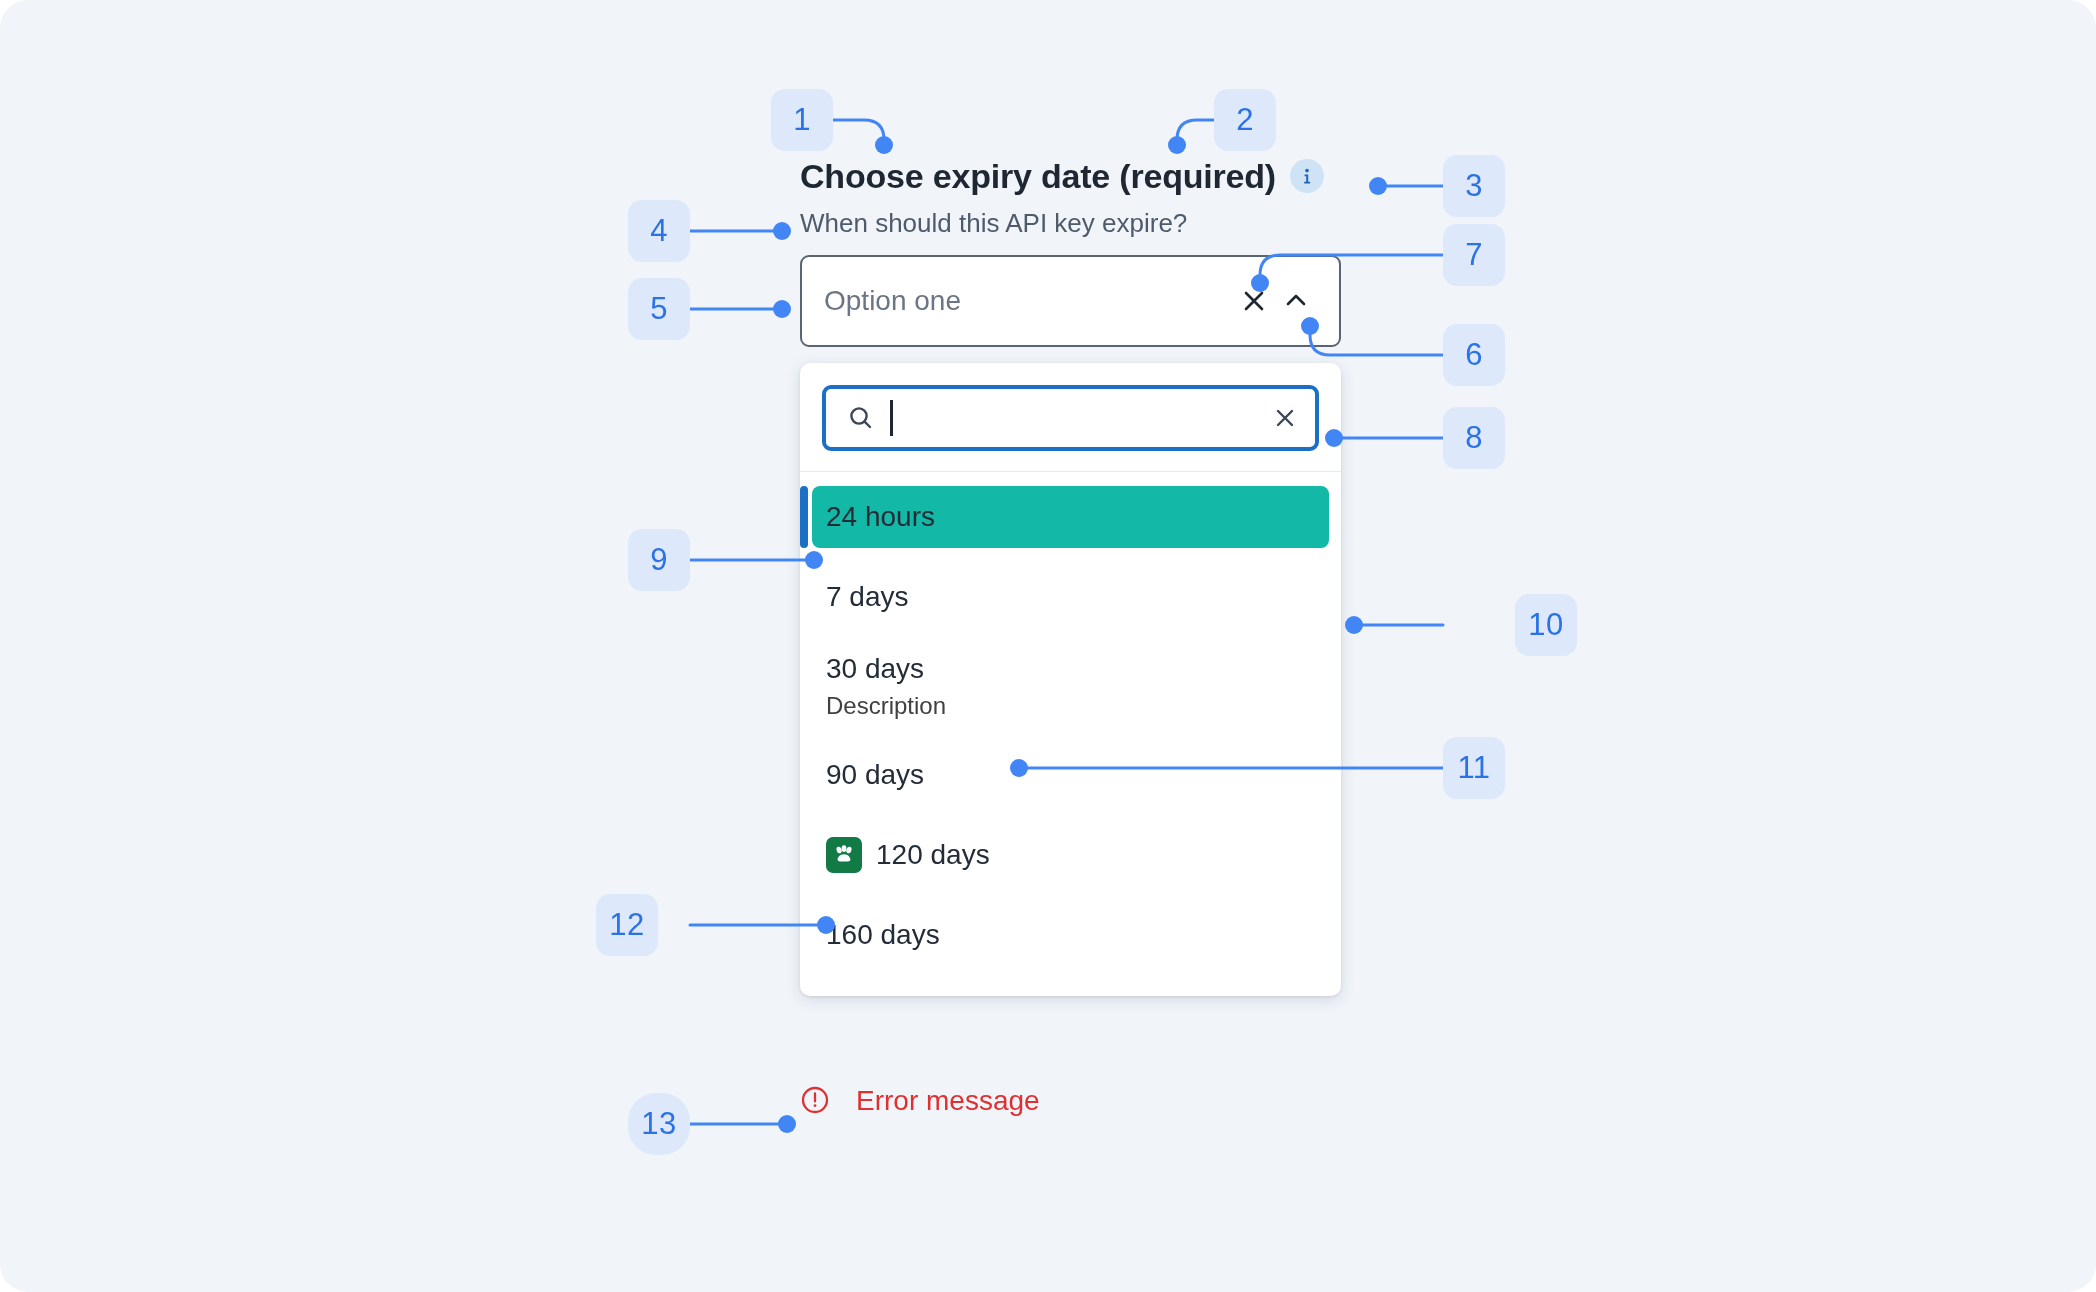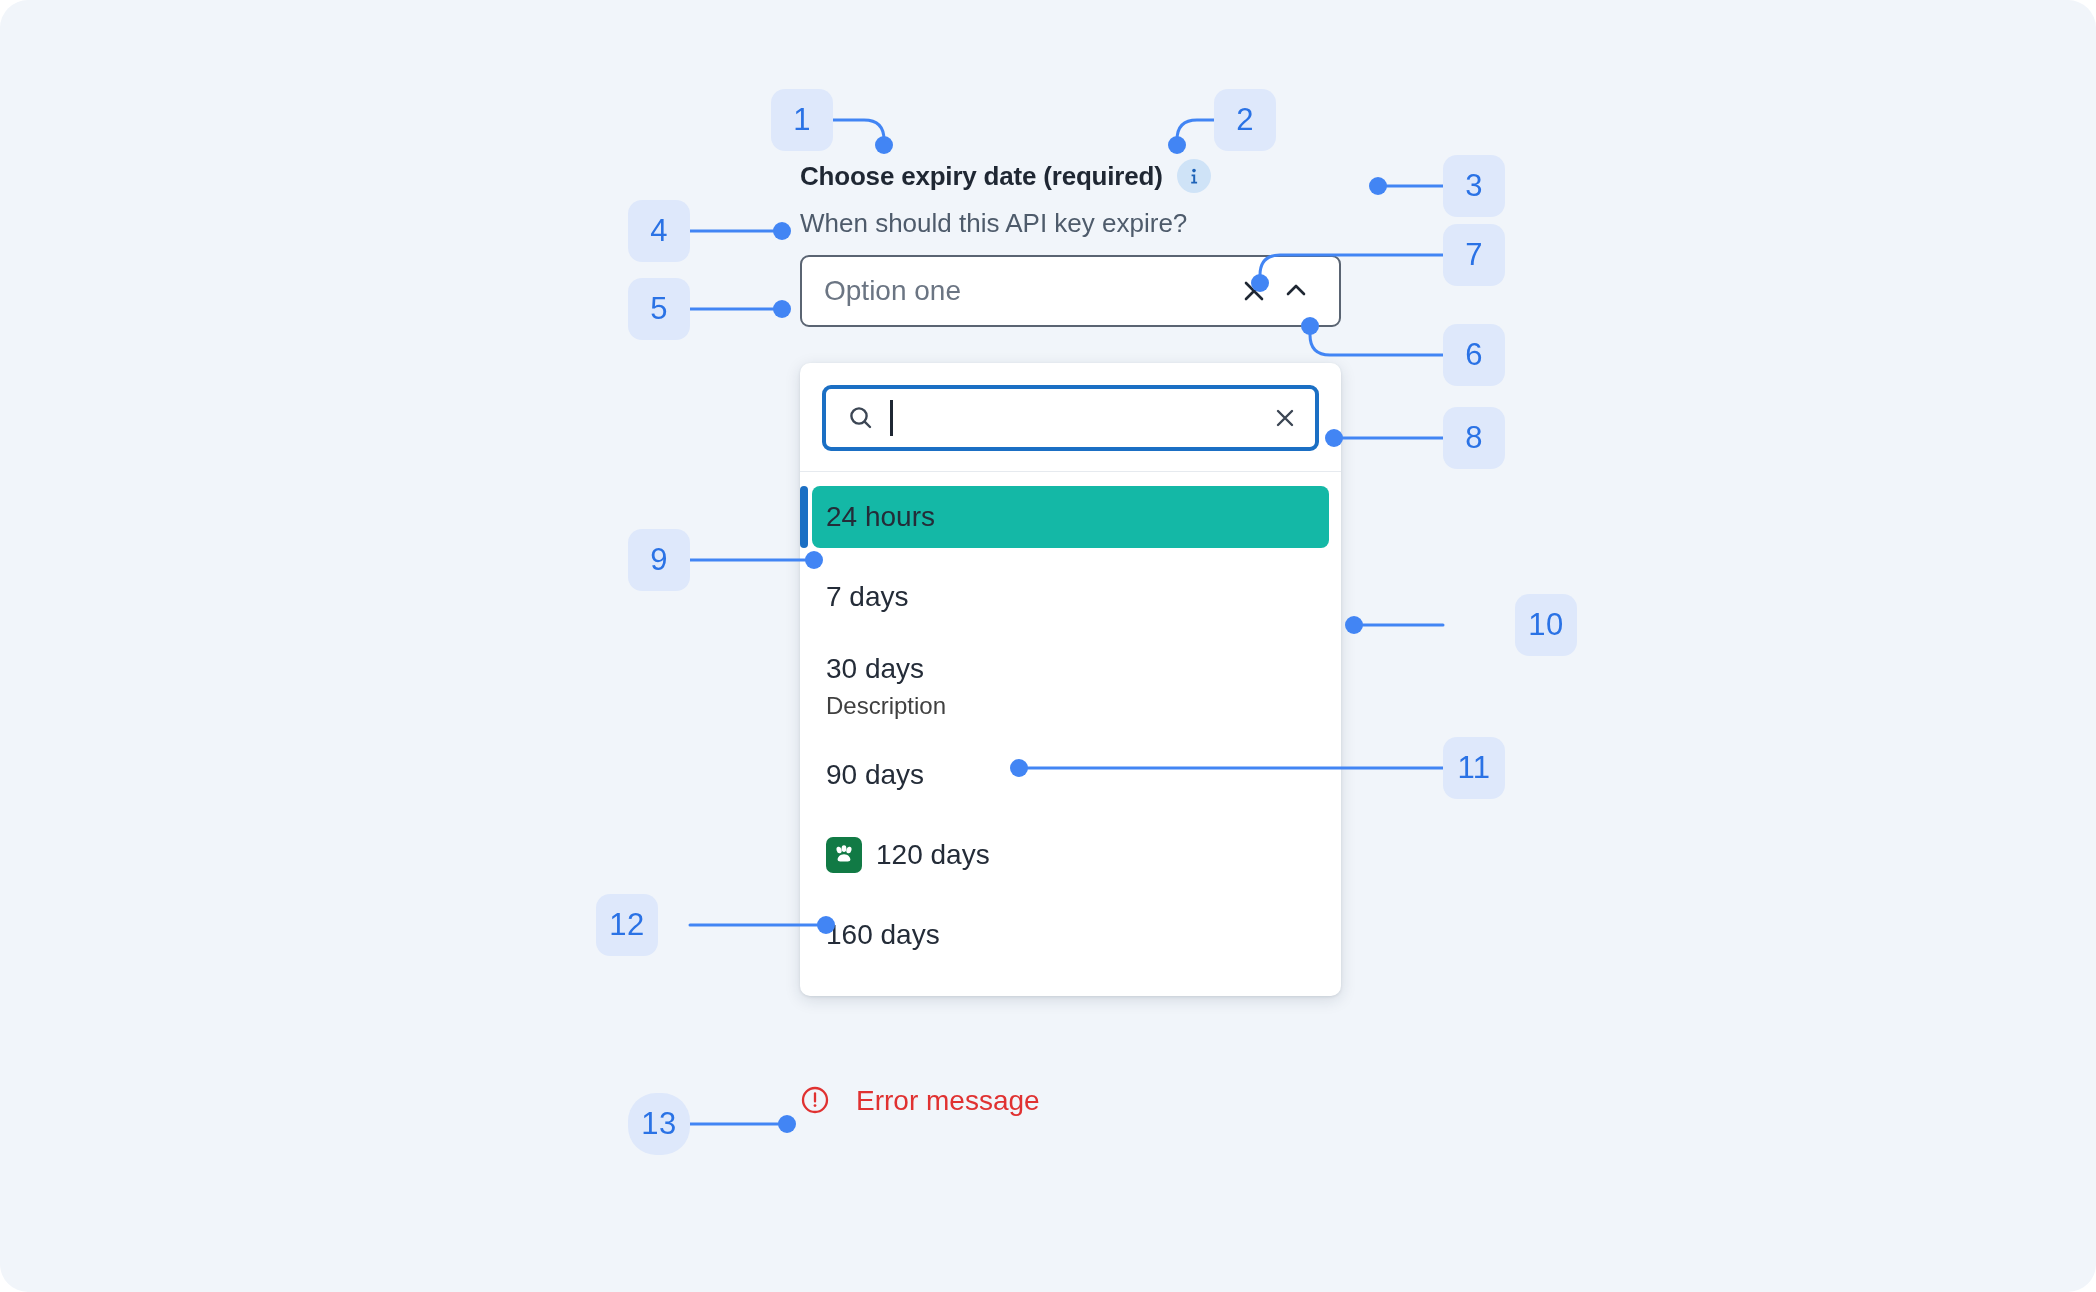--- a/index.html
+++ b/index.html
@@ -54,21 +54,21 @@
     top: 155px;
     width: 545px;
   }
   .field-title-row {
     display: flex;
     align-items: center;
     gap: 14px;
     height: 42px;
   }
   .field-title {
-    font-size: 26px;
+    font-size: 34px;
     font-weight: bold;
     color: #1f2733;
     white-space: nowrap;
     letter-spacing: -0.2px;
   }
   .info-icon {
     width: 34px;
     height: 34px;
     border-radius: 50%;
     background: #cfe3f7;
@@ -82,21 +82,21 @@
   .field-help {
     font-size: 26px;
     color: #4e5b6b;
     margin-top: 11px;
     white-space: nowrap;
   }
 
   .select-box {
     margin-top: 16px;
     width: 541px;
-    height: 72px;
+    height: 92px;
     box-sizing: border-box;
     border: 2px solid #5a6472;
     border-radius: 9px;
     background: #ffffff;
     display: flex;
     align-items: center;
     padding: 0 22px 0 22px;
   }
   .select-value {
     flex: 1;

